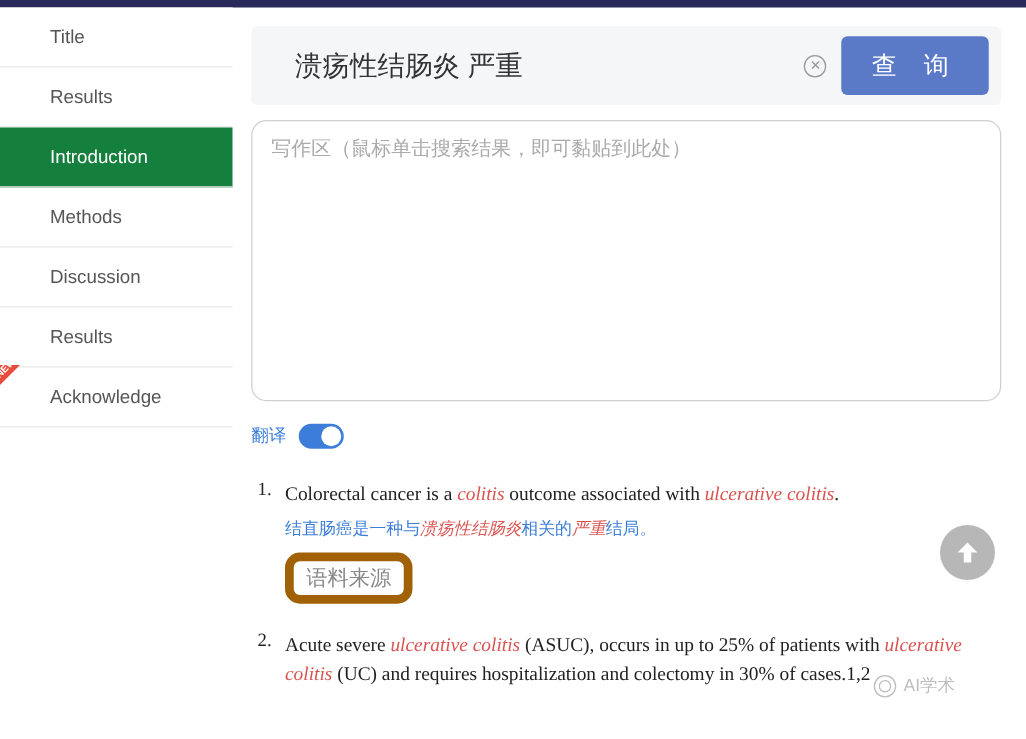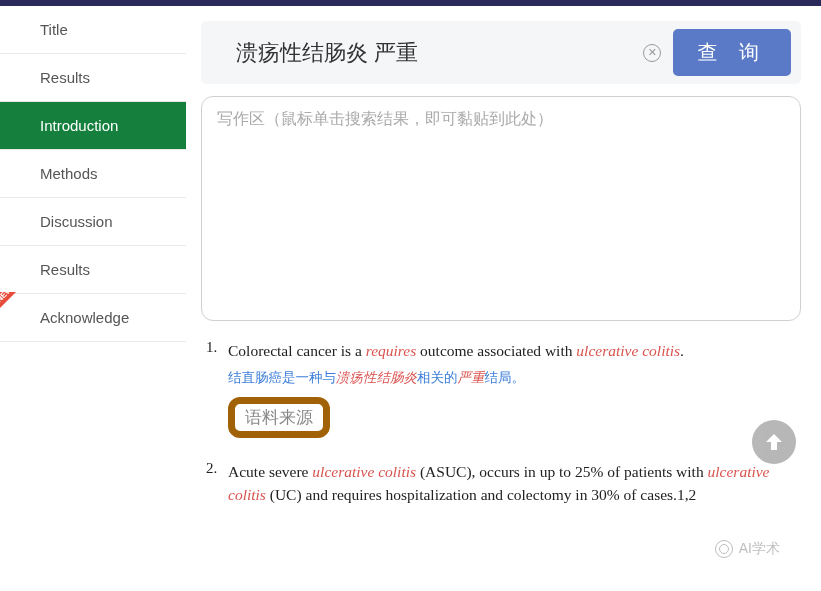--- a/index.html
+++ b/index.html
@@ -27,21 +27,21 @@
     .result-item { display: flex; margin-bottom: 22px; }
     .result-num { width: 22px; font-size: 15px; color: #222; font-family: Georgia, serif; }
     .result-body { flex: 1; }
     .result-en { font-family: Georgia, "Times New Roman", serif; font-size: 15.5px; color: #222; line-height: 1.5; margin-bottom: 6px; }
     .hl { color: #d9534f; font-style: italic; }
     .result-zh { color: #3b7dd8; font-size: 13.5px; line-height: 1.5; margin-bottom: 8px; }
     .zhl { color: #d9534f; font-style: italic; }
     .source-btn { display: inline-block; border: 7px solid #a16207; border-radius: 12px; padding: 2px 10px; font-size: 17px; color: #888; cursor: pointer; }
     .scroll-up { position: absolute; right: 25px; top: 420px; width: 44px; height: 44px; background: #888; border-radius: 50%; display: flex; align-items: center; justify-content: center; cursor: pointer; opacity: 0.6; }
     .scroll-up svg { fill: #fff; }
-    .watermark { position: absolute; right: 41px; top: 540px; display: flex; align-items: center; opacity: 0.35; color: #444; font-size: 14px; }
+    .watermark { position: absolute; right: 57px; top: 540px; display: flex; align-items: center; opacity: 0.35; color: #444; font-size: 14px; }
     .wm-icon { width: 18px; height: 18px; border: 1.5px solid #444; border-radius: 50%; margin-right: 6px; position: relative; }
     .wm-icon::after { content: ""; position: absolute; width: 8px; height: 8px; border: 1.5px solid #444; border-radius: 50%; left: 3px; top: 3px; }
     .page-wrap { position: relative; width: 821px; height: 591px; overflow: hidden; }
   </style>
 </head>
 <body>
 
 <div class="page-wrap">
 <div class="top-bar"></div>
 <div class="container">
@@ -64,26 +64,30 @@
     <div class="search-bar">
       <input class="search-input" value="溃疡性结肠炎 严重" style="">
       <div class="clear-icon">✕</div>
       <button class="search-btn">查 询</button>
     </div>
 
     <div class="textarea-wrap">
       <div class="textarea-placeholder">写作区（鼠标单击搜索结果，即可黏贴到此处）</div>
     </div>
 
+    <div class="translate-row">
+      <span class="translate-label">翻译</span>
+      <div class="toggle"></div>
+    </div>
 
     <div class="results">
       <div class="result-item">
         <div class="result-num">1.</div>
         <div class="result-body">
-          <div class="result-en">Colorectal cancer is a <span class="hl">requires</span> outcome associated with <span class="hl">ulcerative colitis</span>.</div>
+          <div class="result-en">Colorectal cancer is a <span class="hl">colitis</span> outcome associated with <span class="hl">ulcerative colitis</span>.</div>
           <div class="result-zh">结直肠癌是一种与<span class="zhl">溃疡性结肠炎</span>相关的<span class="zhl">严重</span>结局。</div>
           <span class="source-btn">语料来源</span>
         </div>
       </div>
 
       <div class="result-item">
         <div class="result-num">2.</div>
         <div class="result-body">
           <div class="result-en">Acute severe <span class="hl">ulcerative colitis</span> (ASUC), occurs in up to 25% of patients with <span class="hl">ulcerative colitis</span> (UC) and requires hospitalization and colectomy in 30% of cases.1,2</div>
         </div>

